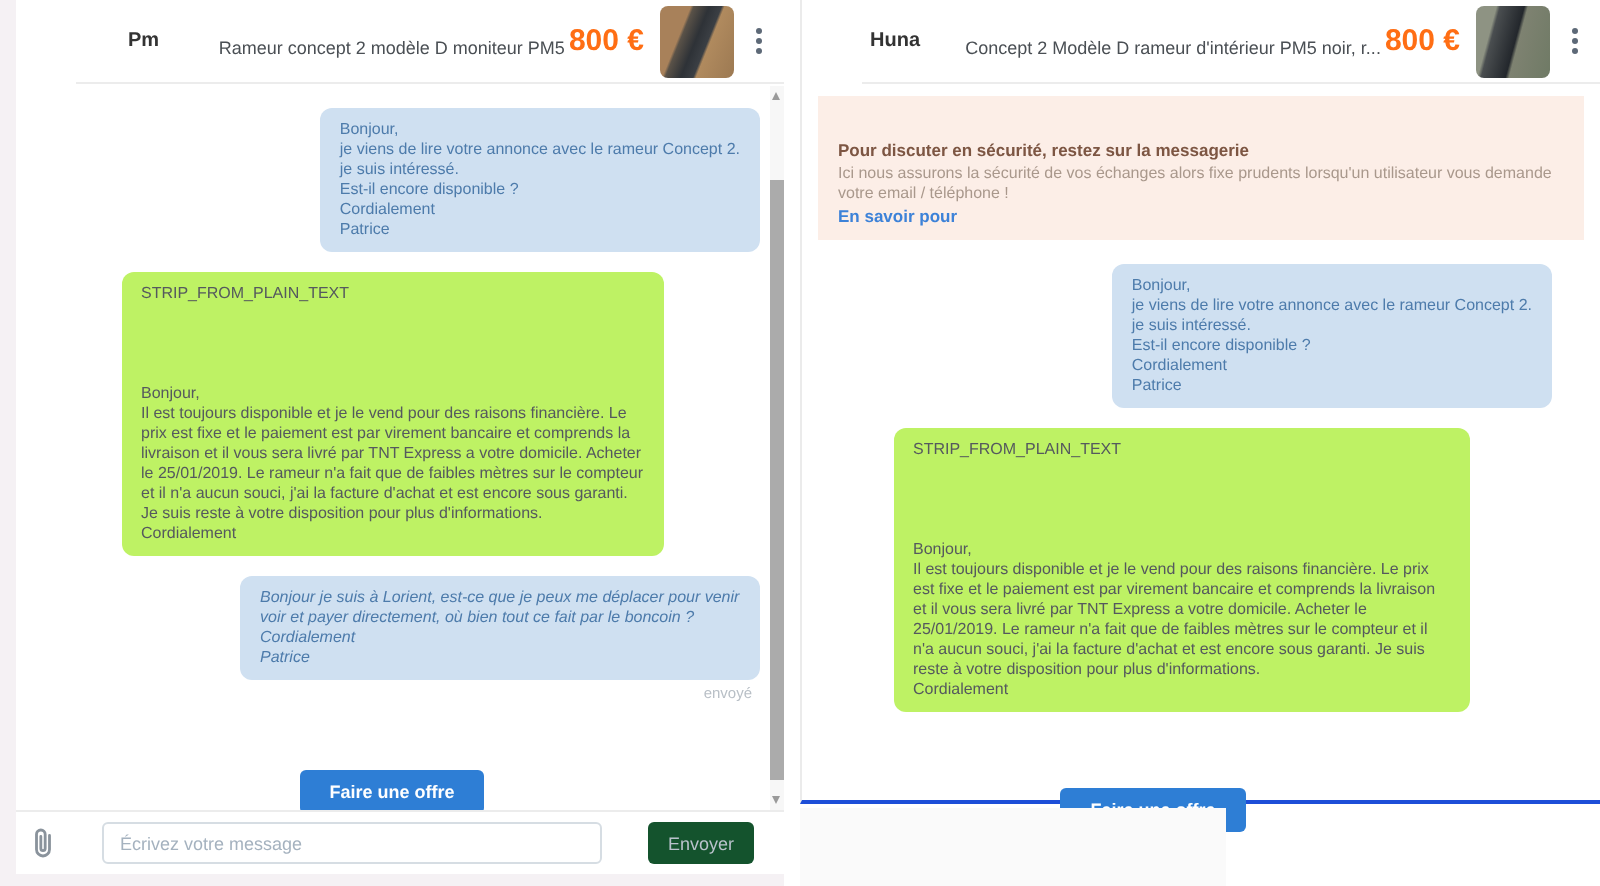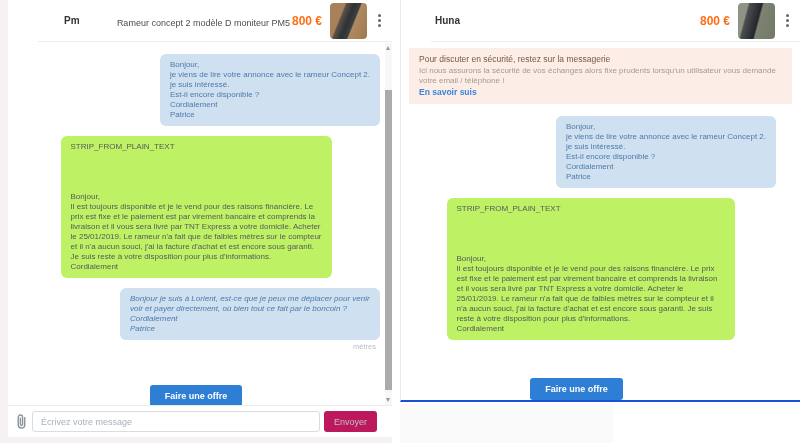--- a/index.html
+++ b/index.html
@@ -15,30 +15,30 @@
   .panel-left  { left:8px;   width:384px; height:437px; }
   .panel-right { left:400px; width:400px; height:402px; border-left:1px solid #ebebeb; border-bottom:2px solid #1d4ed8; }
   .gray-block  { position:absolute; left:400px; top:404px; width:213px; height:39px; background:#fafafa; }
 
   
   .hdr { height:42px; border-bottom:1px solid #ececec; display:flex; align-items:center; gap:8px; padding:0 8px 0 26px;margin-left:30px; }
   .panel-right .hdr { padding-left:4px; }
   .peer { font-size:10px; font-weight:bold; color:#333; margin-right:auto; }
   .listing { display:flex; flex-direction:row; align-items:flex-end; gap:2px; }
   .listing-title { font-size:9px; color:#4a4f54; white-space:nowrap; }
-  .listing-price { font-size:12px; font-weight:bold; color:#ff6e14; }
+  .listing-price { font-size:15px; font-weight:bold; color:#ff6e14; }
   .thumb { width:37px; height:36px; border-radius:4px; flex:0 0 auto; }
   .thumb-wood { background:linear-gradient(112deg,#a8815a 30%,#5a5248 33%,#2e3237 48%,#3b3f44 60%,#b08a5e 63%,#9c7952 100%); }
   .thumb-out  { background:linear-gradient(105deg,#8e9383 22%,#4a4e50 26%,#23272c 52%,#7e8271 56%,#6f7a65 100%); }
   .kebab { display:flex; flex-direction:column; gap:2px; padding:4px 3px; cursor:pointer; }
   .kebab i { width:3px; height:3px; border-radius:50%; background:#5d6977; }
 
   
   .banner { margin:6px 8px 0 8px; background:#fceee7; padding:6px 10px; font-size:8px; line-height:10px; }
-  .banner-title { font-size:8.5px; font-weight:normal; color:#7d5643; margin-bottom:2px; }
+  .banner-title { font-size:8.5px; font-weight:bold; color:#7d5643; margin-bottom:2px;margin-top:16px; }
   .banner-body  { color:#a9988c; }
   .banner-link  { color:#3d82d8; font-weight:bold; font-size:8.5px; margin-top:1px; cursor:pointer; display:inline-block; }
 
   
   .msgs { display:flex; flex-direction:column; align-items:center; padding:12px 12px 0 4px; }
   .panel-right .msgs { padding-right:24px; }
   .bubble { border-radius:6px; padding:6px 10px; font-size:8px; line-height:10px; white-space:pre-line; margin-bottom:10px; }
   .bubble.sent { background:#cfe0f1; color:#4d7bab; align-self:flex-end; }
   .bubble.received { background:#bef264; color:#55595e; }
   .w-narrow { max-width:250px; }
@@ -55,26 +55,26 @@
 
   
   .sbar { position:absolute; right:0; top:43px; width:7px; height:362px; background:#f7f7f7; }
   .sbar .arrow { position:absolute; left:1px; width:0; height:0; border-left:2.5px solid transparent; border-right:2.5px solid transparent; }
   .sbar .arrow.up   { top:3px;    border-bottom:4px solid #9a9a9a; }
   .sbar .arrow.down { bottom:3px; border-top:4px solid #9a9a9a; }
   .sbar .thumb-bar { position:absolute; left:0; top:47px; width:7px; height:300px; background:#ababab; }
 
   
   .composer { position:absolute; left:0; right:0; bottom:0; height:32px; border-top:1px solid #ececec;
-              display:flex; align-items:center; gap:4px; padding:0 15px 0 7px; background:#fff; }
+              display:flex; align-items:center; gap:23px; padding:0 15px 0 7px; background:#fff; }
   .clip { flex:0 0 auto; cursor:pointer; display:flex; }
   .composer input { flex:1; height:21px; border:1px solid #d6dde3; border-radius:3px; padding:0 8px;
                     font-size:9px; color:#4a4f54; font-family:"Liberation Sans", sans-serif; outline:none; }
   .composer input::placeholder { color:#a5b2bf; }
-  .send-btn { flex:0 0 auto; height:21px; padding:0 10px; background:#be185d; color:#b9c2cb; border:none;
+  .send-btn { flex:0 0 auto; height:21px; padding:0 10px; background:#14532d; color:#b9c2cb; border:none;
               border-radius:3px; font-size:9px; font-family:"Liberation Sans", sans-serif; cursor:pointer; }
 </style>
 </head>
 <body>
 
 <div class="bg-strip-left"></div>
 <div class="bg-strip-bottom"></div>
 
 <div class="panel panel-left">
   <div class="hdr">
@@ -102,21 +102,21 @@
 
 
 
 
  Bonjour,
 Il est toujours disponible et je le vend pour des raisons financière. Le prix est fixe et le paiement est par virement bancaire et comprends la livraison et il vous sera livré par TNT Express a votre domicile. Acheter le 25/01/2019. Le rameur n'a fait que de faibles mètres sur le compteur et il n'a aucun souci, j'ai la facture d'achat et est encore sous garanti. Je suis reste à votre disposition pour plus d'informations.
 Cordialement</div>
     <div class="bubble sent w-sent2">Bonjour je suis à Lorient, est-ce que je peux me déplacer pour venir voir et payer directement, où bien tout ce fait par le boncoin ?
 Cordialement
 Patrice</div>
-    <div class="sent-status">mètres</div>
+    <div class="sent-status">envoyé</div>
     <button class="offer-btn">Faire une offre</button>
   </div>
 
   <div class="sbar">
     <span class="arrow up"></span>
     <span class="thumb-bar"></span>
     <span class="arrow down"></span>
   </div>
 
   <div class="composer">
@@ -127,34 +127,35 @@
     </span>
     <input type="text" placeholder="Écrivez votre message" style="">
     <button class="send-btn">Envoyer</button>
   </div>
 </div>
 
 <div class="panel panel-right">
   <div class="hdr">
     <span class="peer">Huna</span>
     <span class="listing">
+      <span class="listing-title">Concept 2 Modèle D rameur d'intérieur PM5 noir, r...</span>
       <span class="listing-price">800 €</span>
     </span>
     <span class="thumb thumb-out"></span>
     <span class="kebab">
         <i></i>
         <i></i>
         <i></i>
       </span>
   </div>
 
   <div class="banner">
     <div class="banner-title">Pour discuter en sécurité, restez sur la messagerie</div>
     <div class="banner-body">Ici nous assurons la sécurité de vos échanges alors fixe prudents lorsqu'un utilisateur vous demande votre email / téléphone !</div>
-    <span class="banner-link">En savoir suis</span>
+    <span class="banner-link">En savoir pour</span>
   </div>
 
   <div class="msgs">
     <div class="bubble sent w-narrow">Bonjour,
 je viens de lire votre annonce avec le rameur Concept 2.
 je suis intéressé.
 Est-il encore disponible ?
 Cordialement
 Patrice</div>
     <div class="bubble received w-gray-r">STRIP_FROM_PLAIN_TEXT

